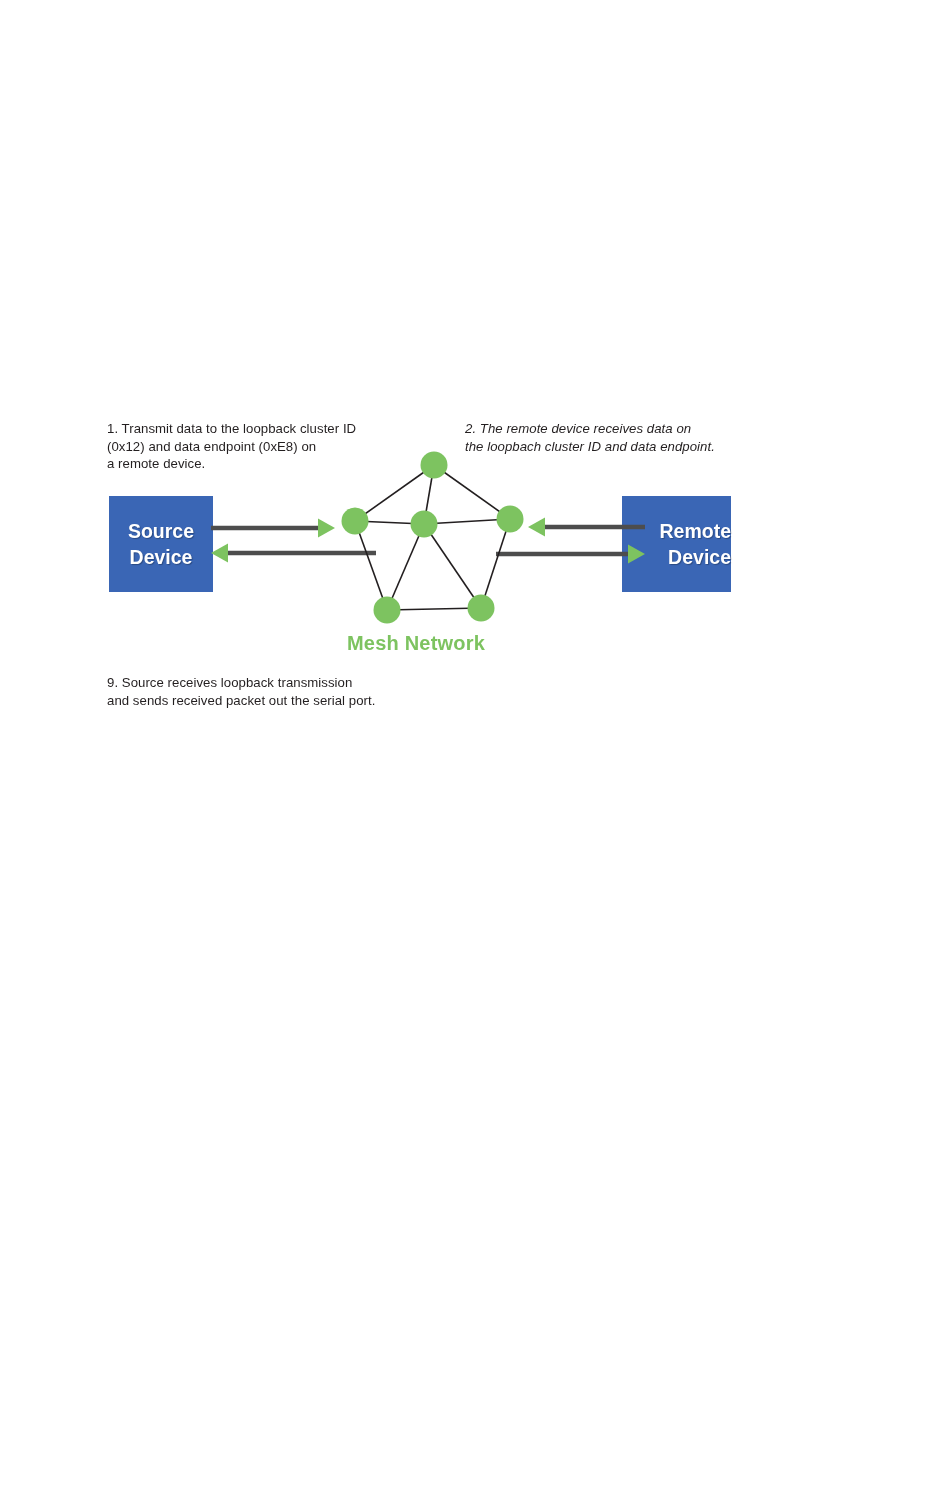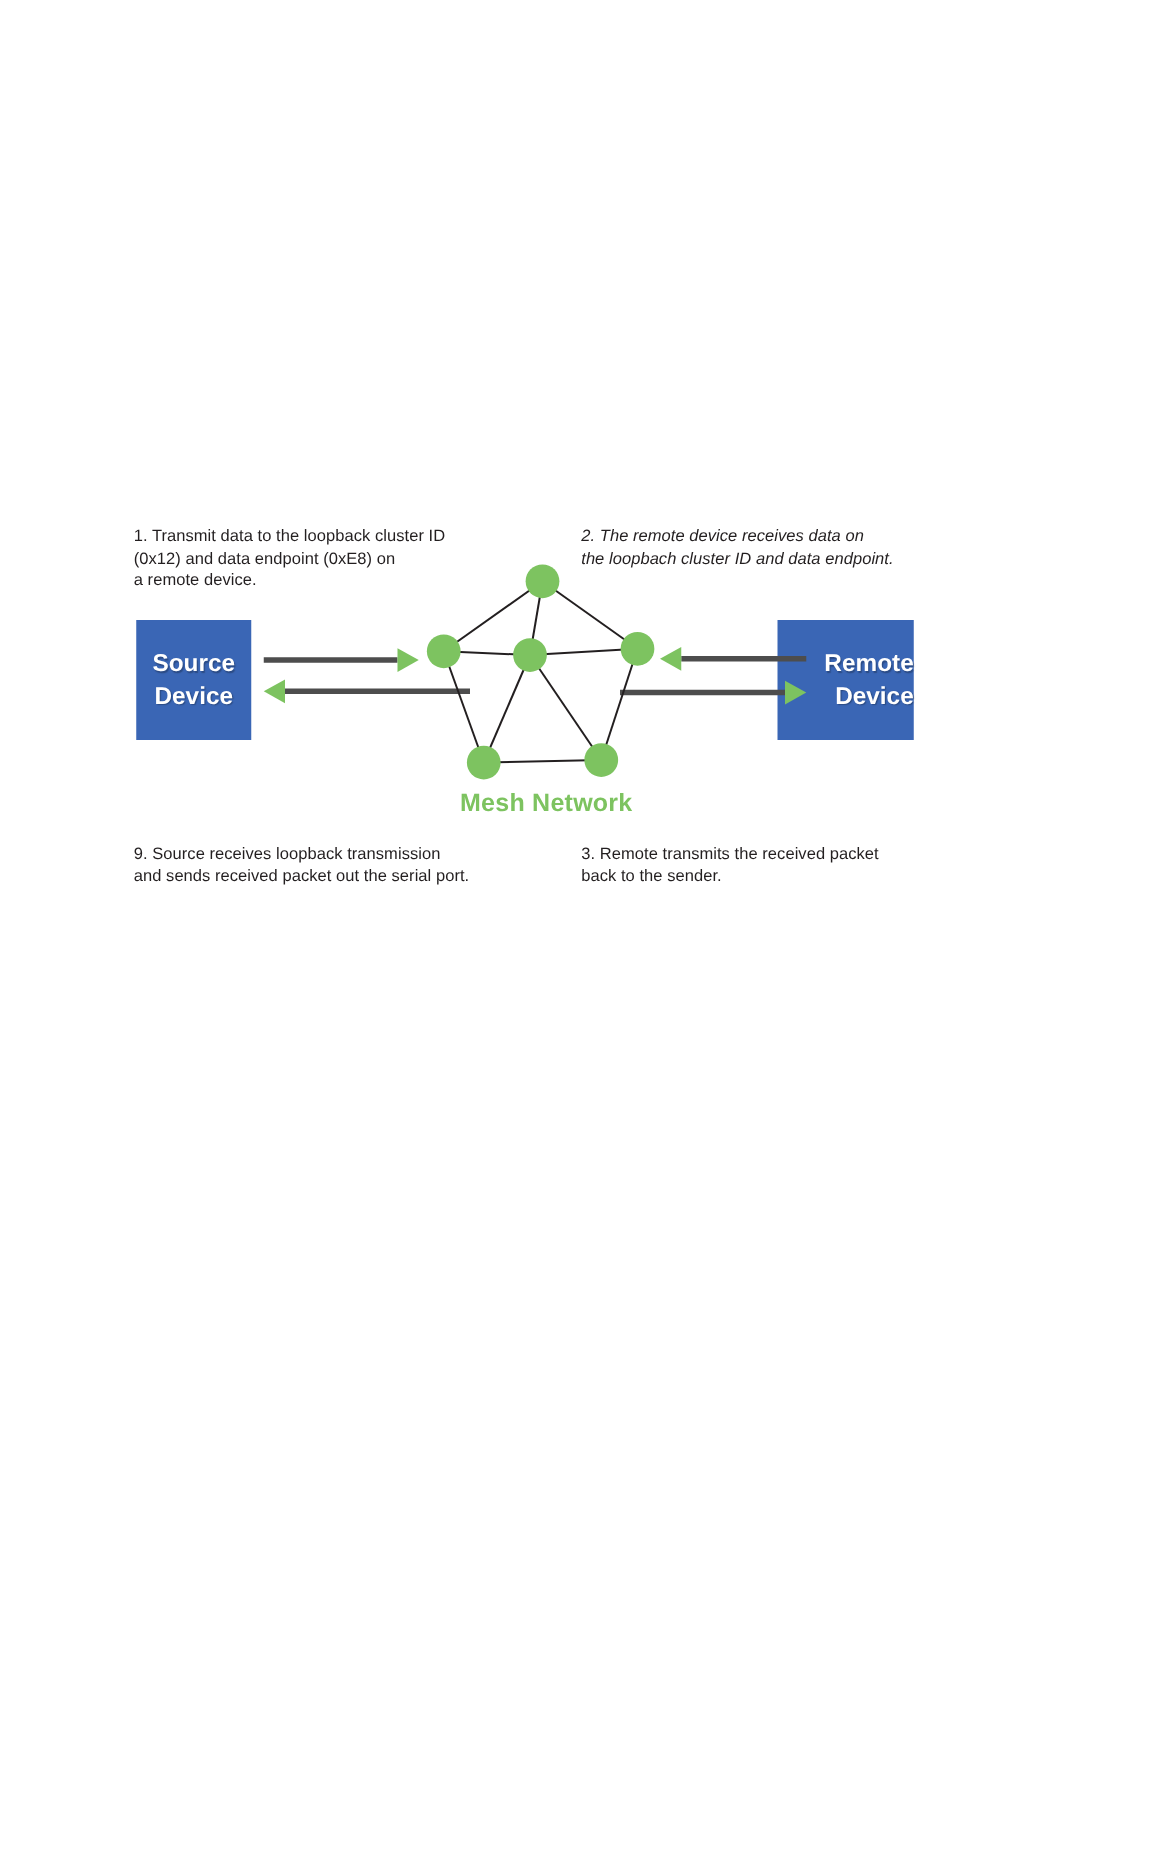--- a/index.html
+++ b/index.html
@@ -50,38 +50,37 @@
     justify-content: center;
     color: #ffffff;
     font-weight: bold;
     font-size: 19.5px;
     line-height: 26px;
     text-shadow: 1px 1px 1px rgba(0,0,0,0.28);
   }
   #source-device-box {
     left: 73px;
     top: 496px;
-    width: 92px;
+    width: 104px;
     height: 96px;
   }
   #remote-device-box {
     left: 586px;
     top: 496px;
     width: 109px;
     height: 96px;
     align-items: flex-end;
   }
   .device-line { display: block; }
 
   #mesh-network-label {
     position: absolute;
     left: 311px;
     top: 631px;
     width: 180px;
-    text-align: center;
     color: #7dc360;
     font-weight: bold;
     font-size: 20px;
     line-height: 24px;
     letter-spacing: 0.2px;
   }
 
   #mesh-svg {
     position: absolute;
     left: 0px;
@@ -98,22 +97,20 @@
   <div class="note" id="note-step1">1. Transmit data to the loopback cluster ID
 (0x12) and data endpoint (0xE8) on
 a remote device.</div>
 
   <div class="note" id="note-step2">2. The remote device receives data on
 the loopbach cluster ID and data endpoint.</div>
 
   <div class="note" id="note-step4">9. Source receives loopback transmission
 and sends received packet out the serial port.</div>
 
-  <div class="note" id="note-step3">3. Remote transmits the received packet
-back to the sender.</div>
 
   <div class="device-box" id="source-device-box">
     <span class="device-line">Source</span>
     <span class="device-line">Device</span>
   </div>
 
   <div class="device-box" id="remote-device-box">
     <span class="device-line">Remote</span>
     <span class="device-line">Device</span>
   </div>

